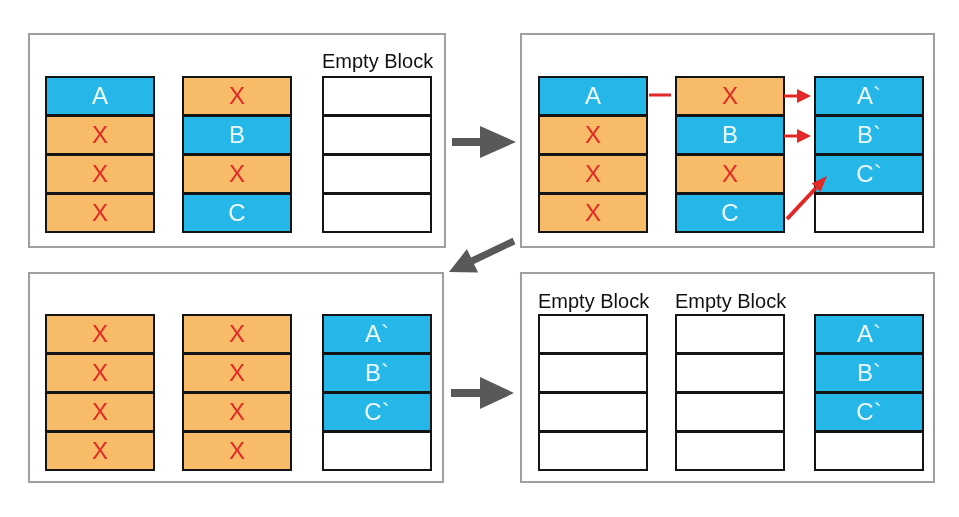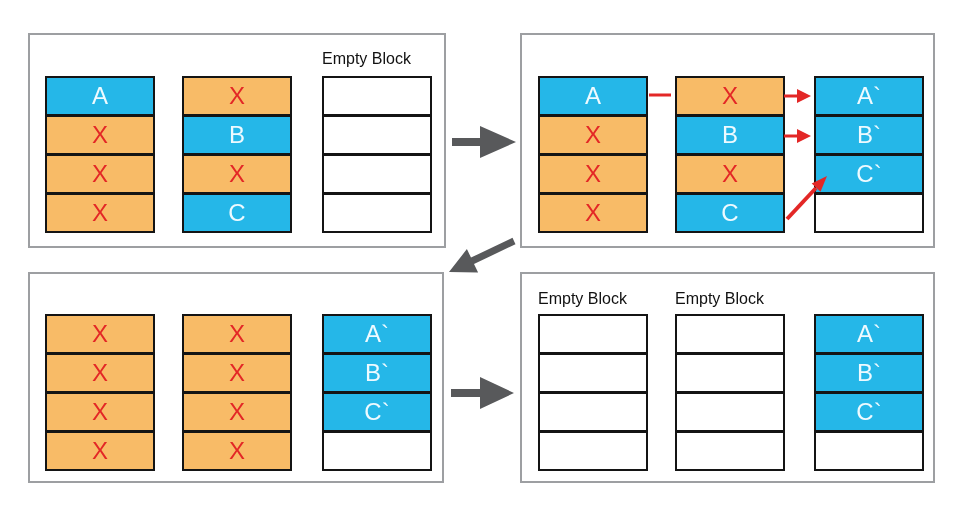--- a/index.html
+++ b/index.html
@@ -42,21 +42,22 @@
     background: #f8bb67;
     color: #e32726;
   }
   .cell.empty {
     background: #ffffff;
   }
   .col-label {
     position: absolute;
     width: 110px;
     height: 20px;
-    font-size: 16px;
+    text-align: center;
+    font-size: 20px;
     color: #111111;
     white-space: nowrap;
   }
   #arrow-overlay {
     position: absolute;
     left: 0;
     top: 0;
     pointer-events: none;
   }
 </style>

